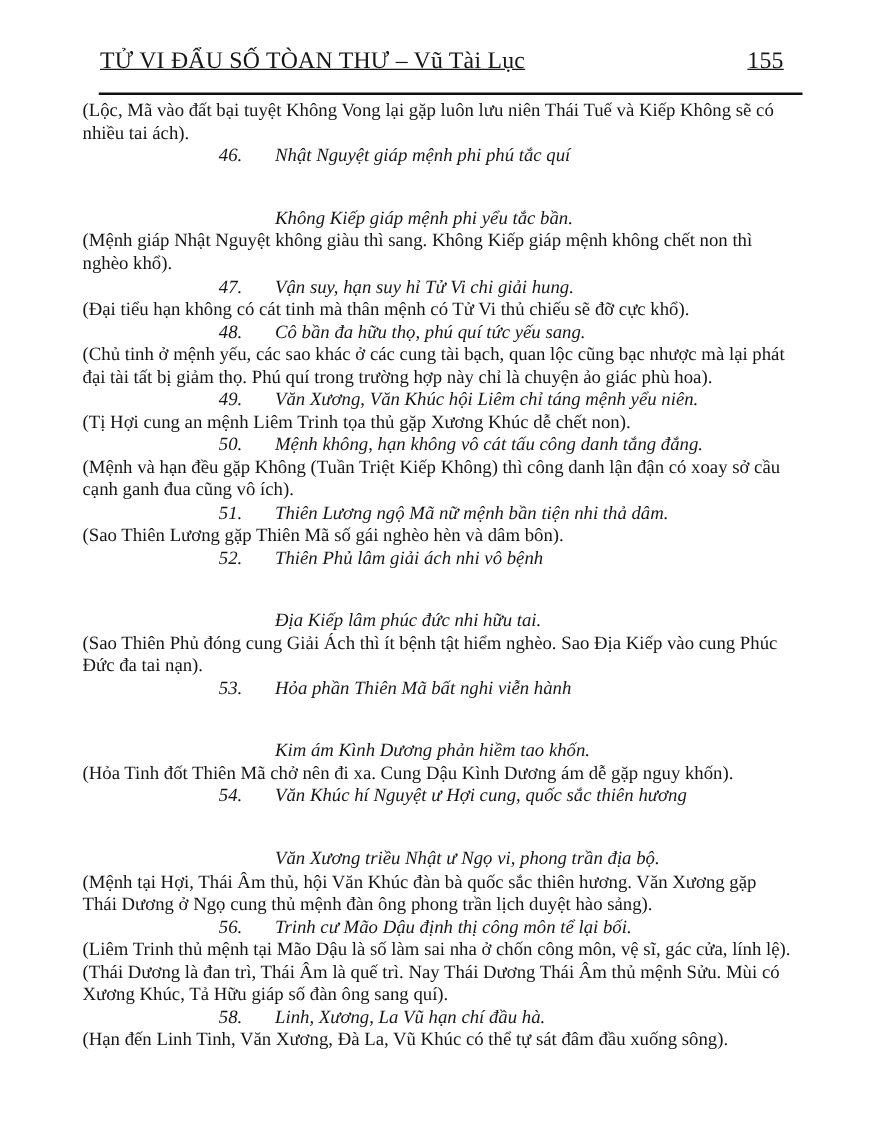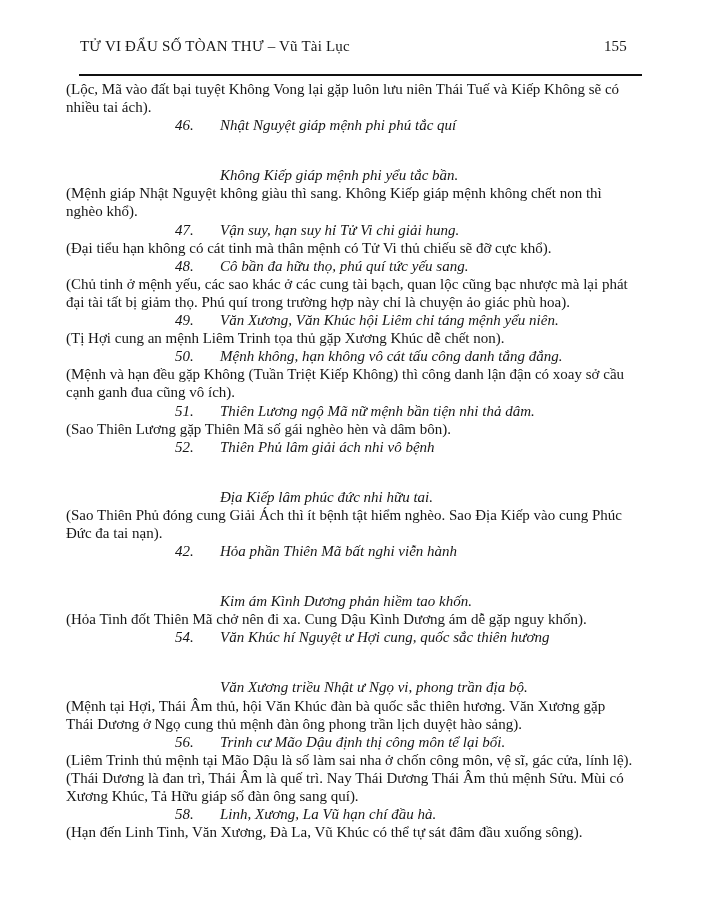--- a/index.html
+++ b/index.html
@@ -14,23 +14,24 @@
     -webkit-font-smoothing: antialiased;
   }
   .header {
     position: absolute;
     left: 80px;
     top: 38px;
     width: 547px;
     display: flex;
     justify-content: space-between;
     align-items: baseline;
-    font-size: 15px;
+    font-size: 19px;
     letter-spacing: 0.2px;
     white-space: nowrap;
+    text-decoration: underline;
   }
   .rule {
     position: absolute;
     left: 79px;
     top: 74px;
     width: 563px;
     height: 0;
     border-top: 2px solid #101010;
   }
   .content {
@@ -93,21 +94,21 @@
       <div>
         <div class="title-line"><span class="num">51.</span><span>Thiên Lương ngộ Mã nữ mệnh bần tiện nhi thả dâm.</span></div>
         <div class="expl">(Sao Thiên Lương gặp Thiên Mã số gái nghèo hèn và dâm bôn).</div>
       </div>
       <div>
         <div class="title-line"><span class="num">52.</span><span>Thiên Phủ lâm giải ách nhi vô bệnh</span></div>
         <div class="title-line cont">Địa Kiếp lâm phúc đức nhi hữu tai.</div>
         <div class="expl">(Sao Thiên Phủ đóng cung Giải Ách thì ít bệnh tật hiểm nghèo. Sao Địa Kiếp vào cung Phúc Đức đa tai nạn).</div>
       </div>
       <div>
-        <div class="title-line"><span class="num">42.</span><span>Hỏa phần Thiên Mã bất nghi viễn hành</span></div>
+        <div class="title-line"><span class="num">53.</span><span>Hỏa phần Thiên Mã bất nghi viễn hành</span></div>
         <div class="title-line cont">Kim ám Kình Dương phản hiềm tao khốn.</div>
         <div class="expl">(Hỏa Tinh đốt Thiên Mã chở nên đi xa. Cung Dậu Kình Dương ám dễ gặp nguy khốn).</div>
       </div>
       <div>
         <div class="title-line"><span class="num">54.</span><span>Văn Khúc hí Nguyệt ư Hợi cung, quốc sắc thiên hương</span></div>
         <div class="title-line cont">Văn Xương triều Nhật ư Ngọ vi, phong trần địa bộ.</div>
         <div class="expl">(Mệnh tại Hợi, Thái Âm thủ, hội Văn Khúc đàn bà quốc sắc thiên hương. Văn Xương gặp Thái Dương ở Ngọ cung thủ mệnh đàn ông phong trần lịch duyệt hào sảng).</div>
       </div>
       <div>
         <div class="title-line"><span class="num">56.</span><span>Trinh cư Mão Dậu định thị công môn tể lại bối.</span></div>

